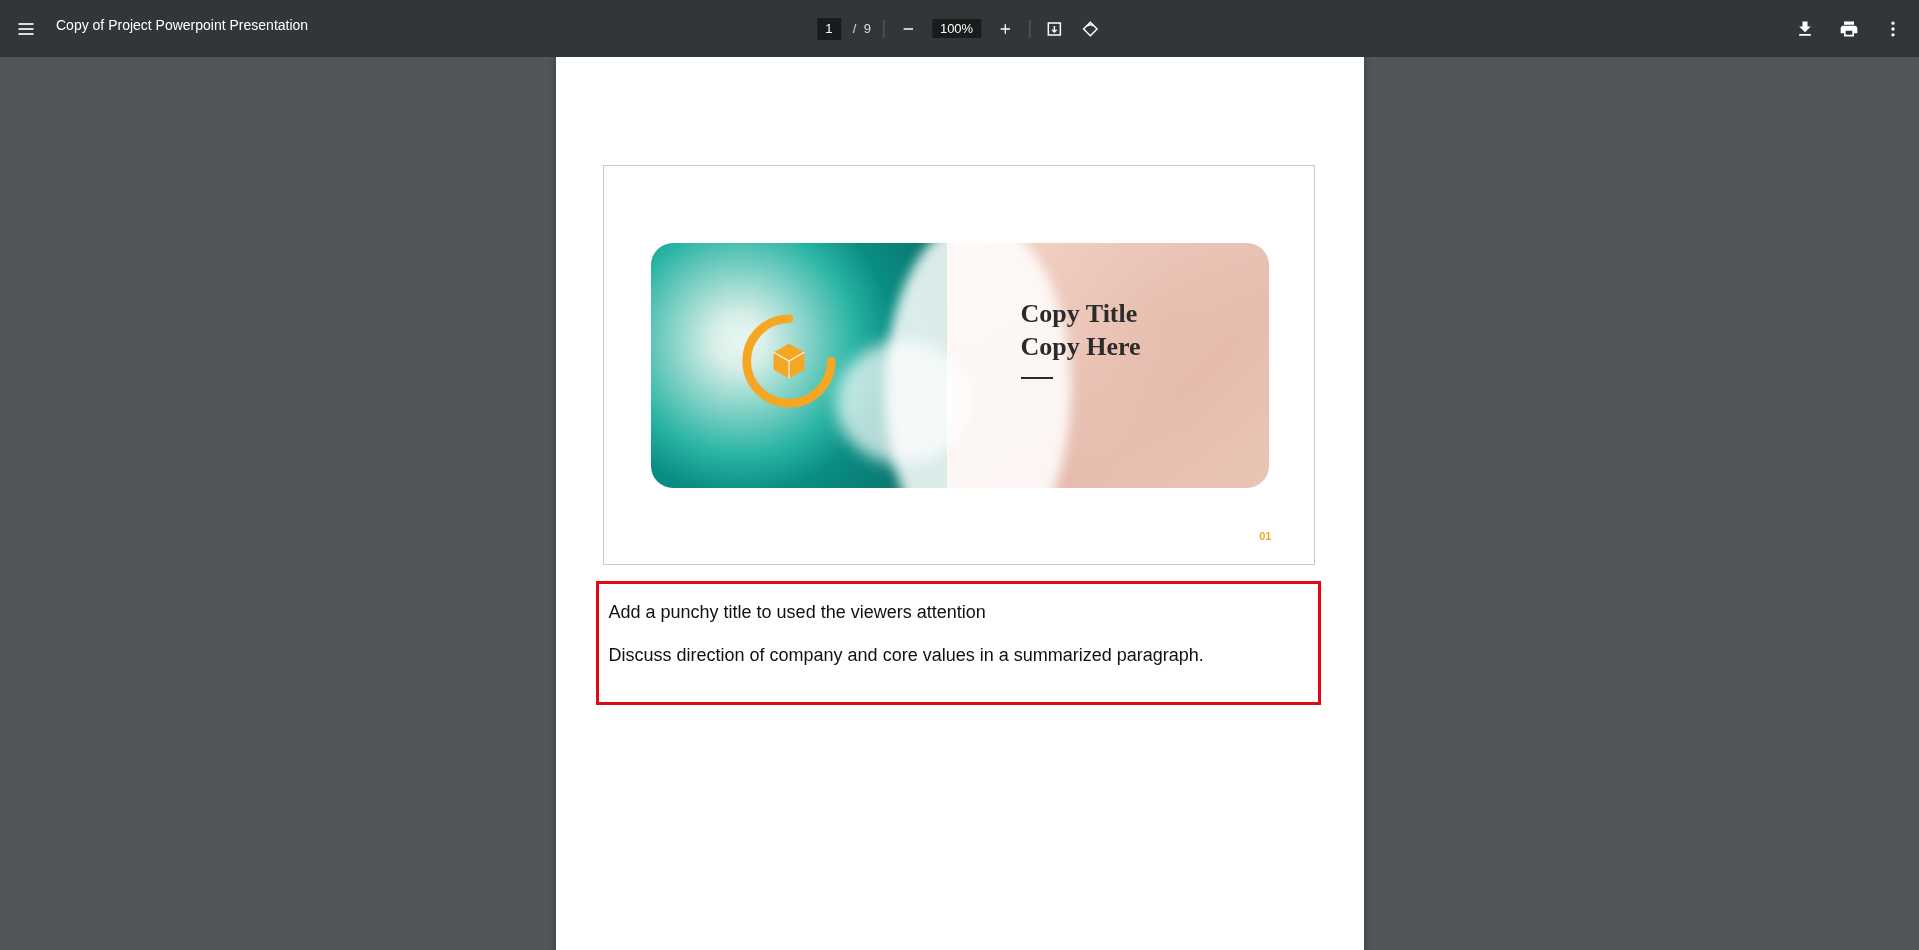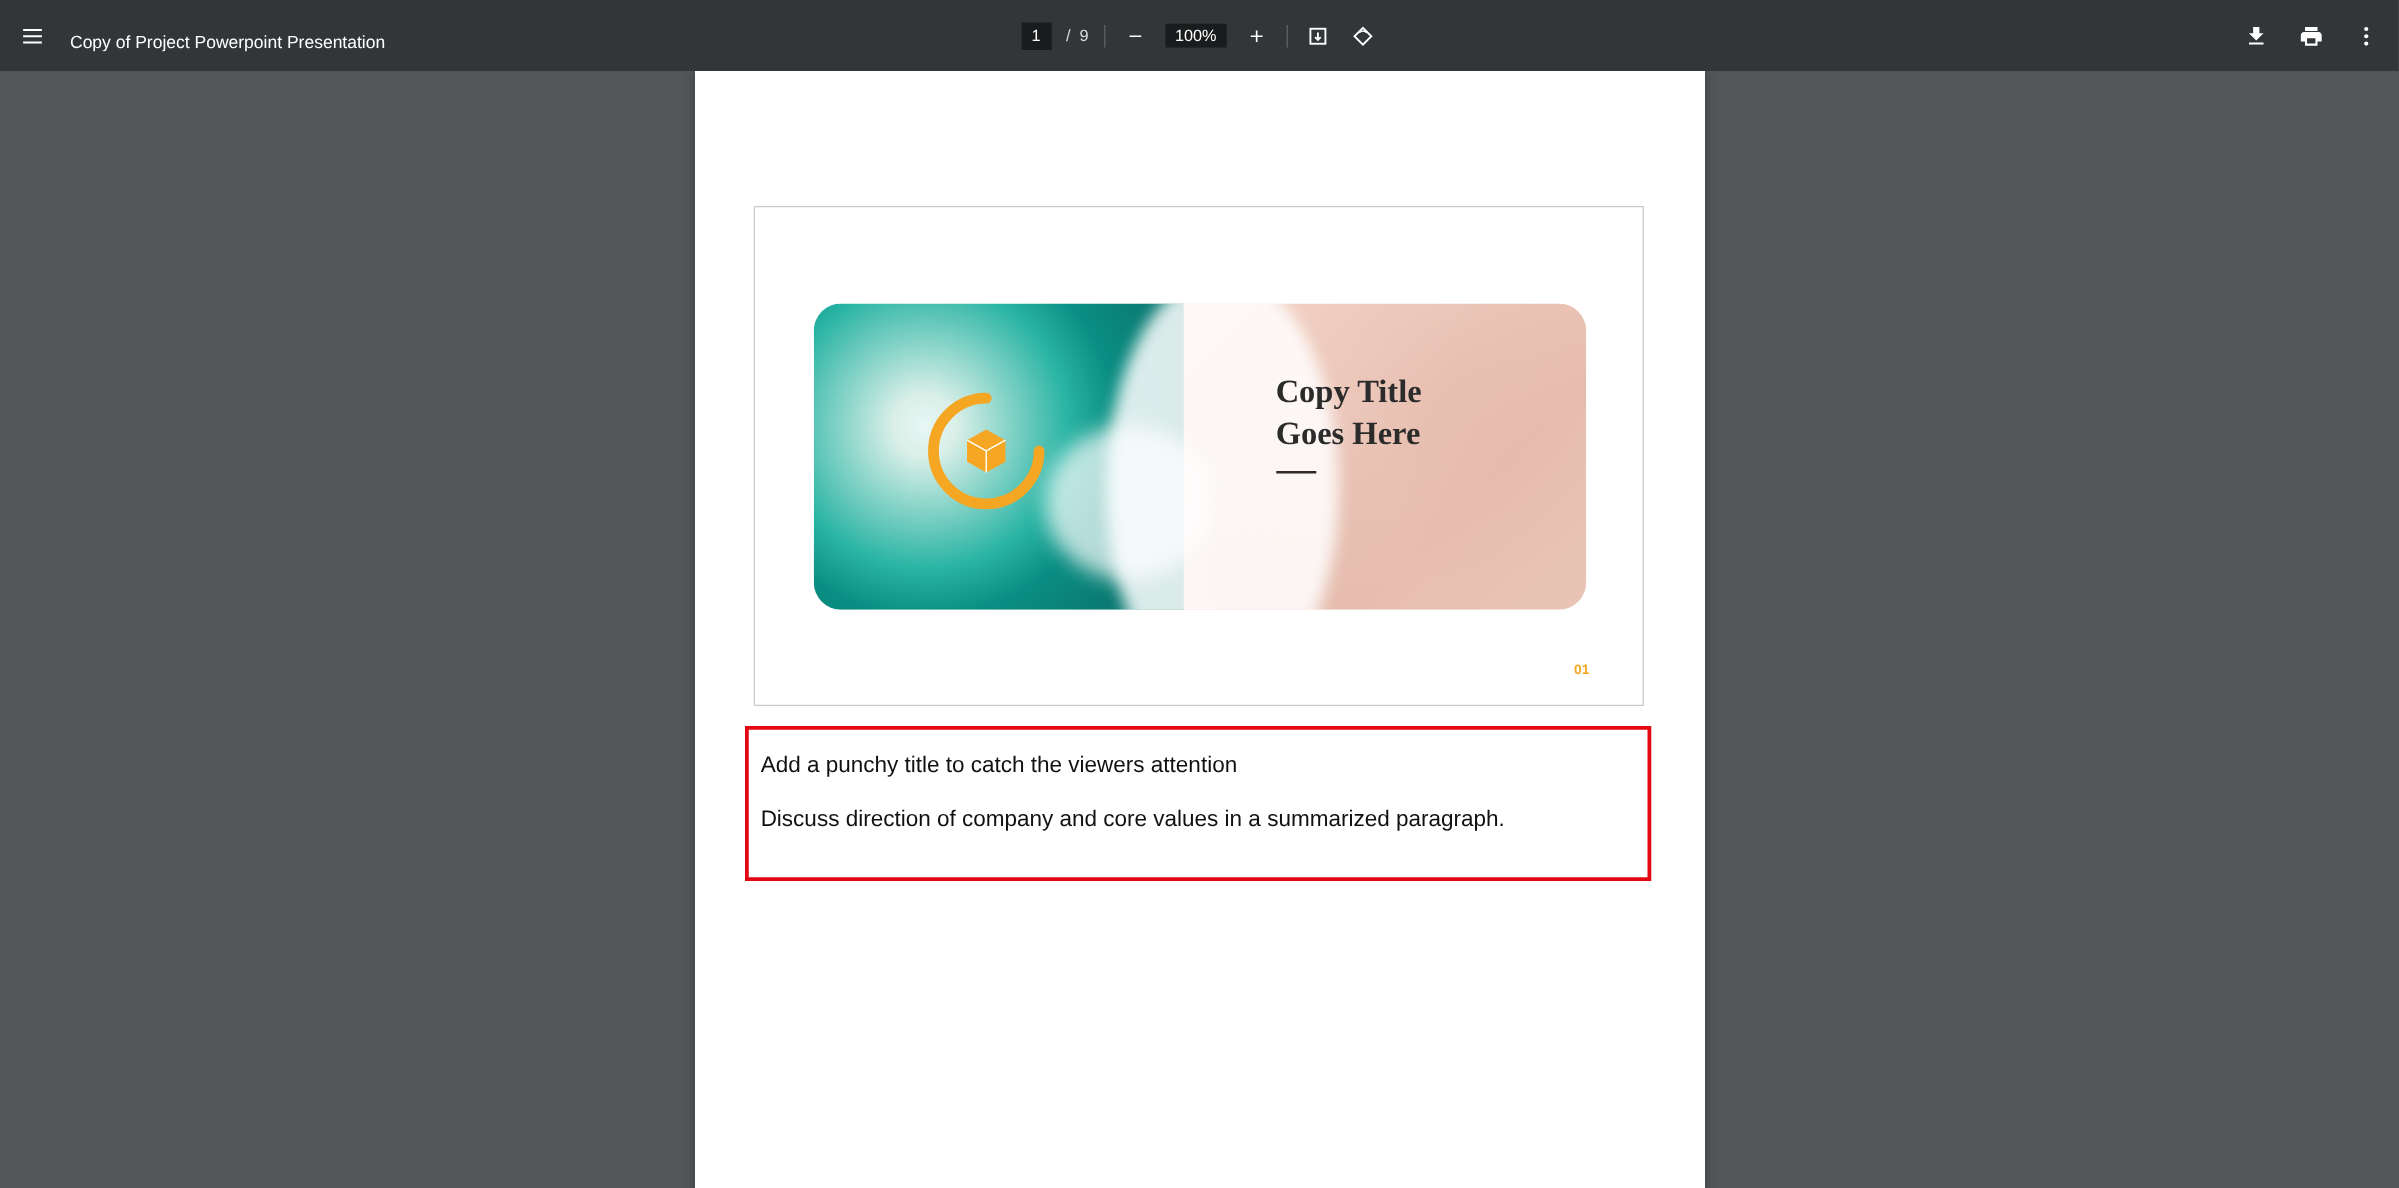--- a/index.html
+++ b/index.html
@@ -6,21 +6,21 @@
   html, body { width: 100%; height: 100%; font-family: Arial, Helvetica, sans-serif; background: #525659; overflow: hidden; }
   .toolbar {
     height: 57px;
     background: #323639;
     display: flex;
     align-items: center;
     padding: 0 14px;
     color: #fff;
     font-size: 14px;
   }
-  .toolbar .left { display: flex; align-items: flex-end; gap: 18px; }
+  .toolbar .left { display: flex; align-items: flex-start; gap: 18px; }
   .toolbar .center { position: absolute; left: 50%; transform: translateX(-50%); display: flex; align-items: center; gap: 12px; }
   .toolbar .right { margin-left: auto; display: flex; align-items: center; gap: 20px; }
   .icon-btn { width: 24px; height: 24px; display: flex; align-items: center; justify-content: center; cursor: pointer; color: #fff; }
   .doc-title { font-size: 14px; font-weight: 400; max-width: 480px; white-space: nowrap; overflow: hidden; text-overflow: ellipsis; }
   .page-input {
     width: 24px; height: 22px; background: #191b1c; color: #fff; border: none; text-align: center; font-size: 13px;
   }
   .page-total { font-size: 13px; color: #ddd; }
   .divider { width: 1px; height: 18px; background: #5f6367; }
   .zoom-level { background: #191b1c; color: #fff; padding: 2px 8px; font-size: 13px; min-width:44px; text-align:center;}
@@ -165,26 +165,26 @@
             <path d="M50 6 A44 44 0 1 0 94 50" fill="none" stroke="#f5a623" stroke-width="9" stroke-linecap="round"></path>
             <g transform="translate(50 50)">
               <polygon points="0,-18 16,-9 16,9 0,18 -16,9 -16,-9" fill="#f5a623"></polygon>
               <polyline points="-16,-9 0,0 16,-9" fill="none" stroke="#fff" stroke-width="1.2"></polyline>
               <line x1="0" y1="0" x2="0" y2="18" stroke="#fff" stroke-width="1.2"></line>
             </g>
           </svg>
         </div>
         <div class="hero-text">
           <div class="title-line">Copy Title</div>
-          <div class="title-line">Goes Here</div>
+          <div class="title-line">Copy Here</div>
           <div class="rule"></div>
         </div>
       </div>
       <div class="page-num">01</div>
     </div>
 
     <div class="notes-box">
-      <p>Add a punchy title to catch the viewers attention</p>
+      <p>Add a punchy title to used the viewers attention</p>
       <p>Discuss direction of company and core values in a summarized paragraph.</p>
     </div>
 
   </div>
 </div>
 
 </body></html>

